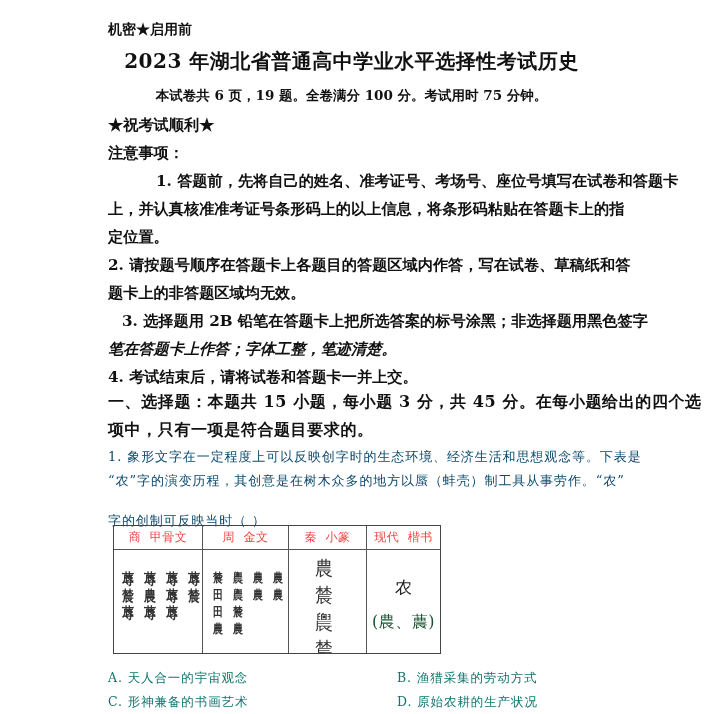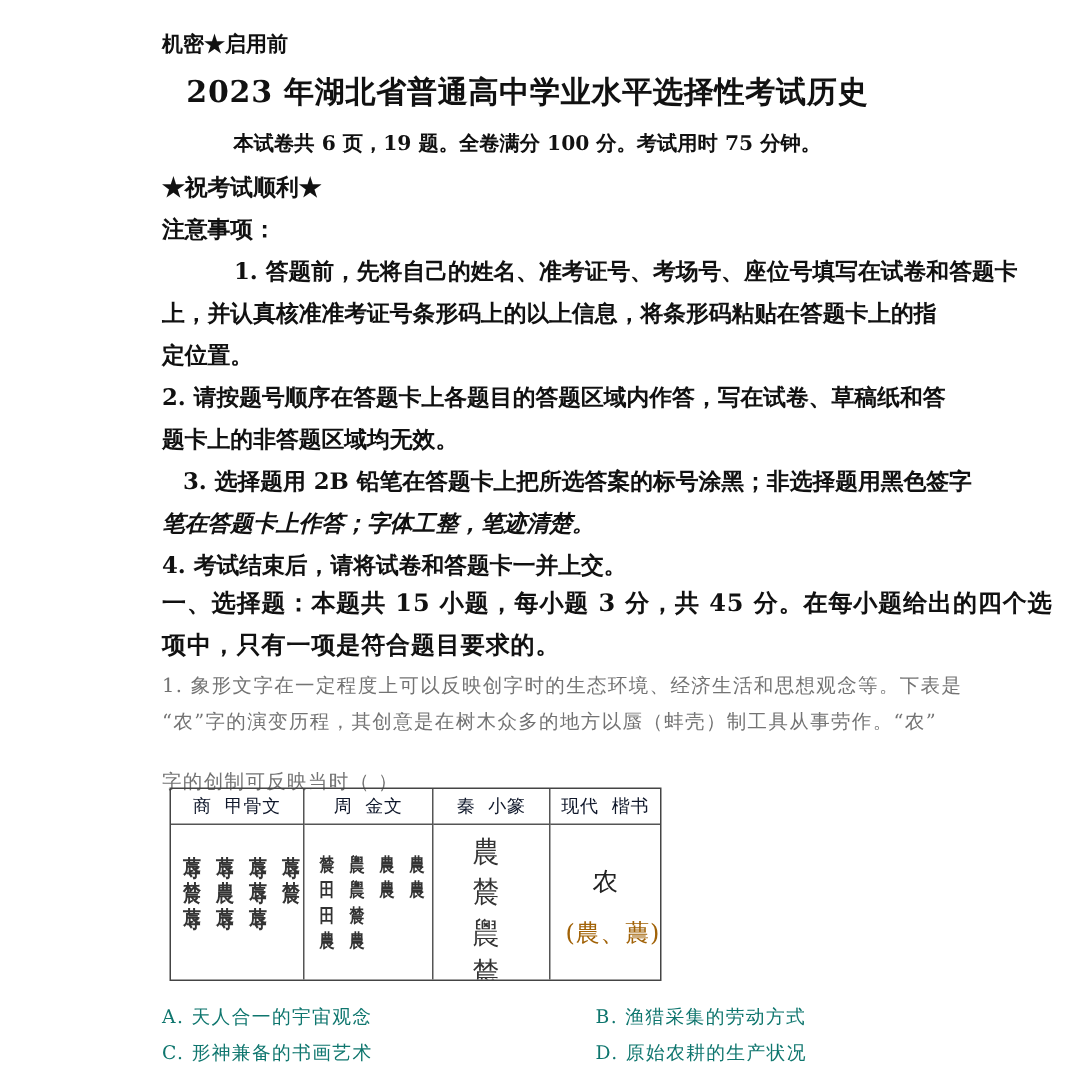--- a/index.html
+++ b/index.html
@@ -42,40 +42,40 @@
     }
     .section {
       left: 108px;
       font-size: 16px;
       font-weight: bold;
       letter-spacing: 0.6px;
     }
     .qline {
       left: 108px;
       font-size: 13px;
-      color: #737373;
+      color: #0c4a6e;
       font-weight: normal;
       letter-spacing: 0.9px;
     }
     
     .char-table {
       position: absolute;
       left: 113px; top: 525px;
       width: 328px; height: 129px;
       border: 1.5px solid #444;
       box-sizing: border-box;
       display: grid;
       grid-template-columns: 89px 86px 78px 1fr;
       grid-template-rows: 24px 1fr;
     }
     .th {
       border-right: 1px solid #555;
       border-bottom: 1px solid #555;
       font-size: 12px;
-      color: #0f172a;
+      color: #ef4444;
       display: flex; align-items: center; justify-content: center;
       letter-spacing: 0.5px;
       white-space: pre;
     }
     .th.last { border-right: none; }
     .td {
       border-right: 1px solid #555;
       position: relative;
       overflow: hidden;
     }
@@ -97,21 +97,21 @@
       font-size: 18px; color: #333;
       font-family: "DejaVu Sans", sans-serif;
     }
     .seal span { transform: scaleY(1.1); display: block; text-align: center; }
     .modern-main {
       position: absolute; left: 0; right: 0; top: 26px;
       text-align: center; font-size: 17px; color: #222;
     }
     .modern-variants {
       position: absolute; left: 0; right: 0; top: 62px;
-      text-align: right; font-size: 16px; color: #a16207;
+      text-align: center; font-size: 16px; color: #14532d;
       letter-spacing: 0.5px;
     }
     .option {
       font-size: 12.5px;
       color: #0f766e;
       letter-spacing: 0.9px;
     }
   </style>
 </head>
 <body>

